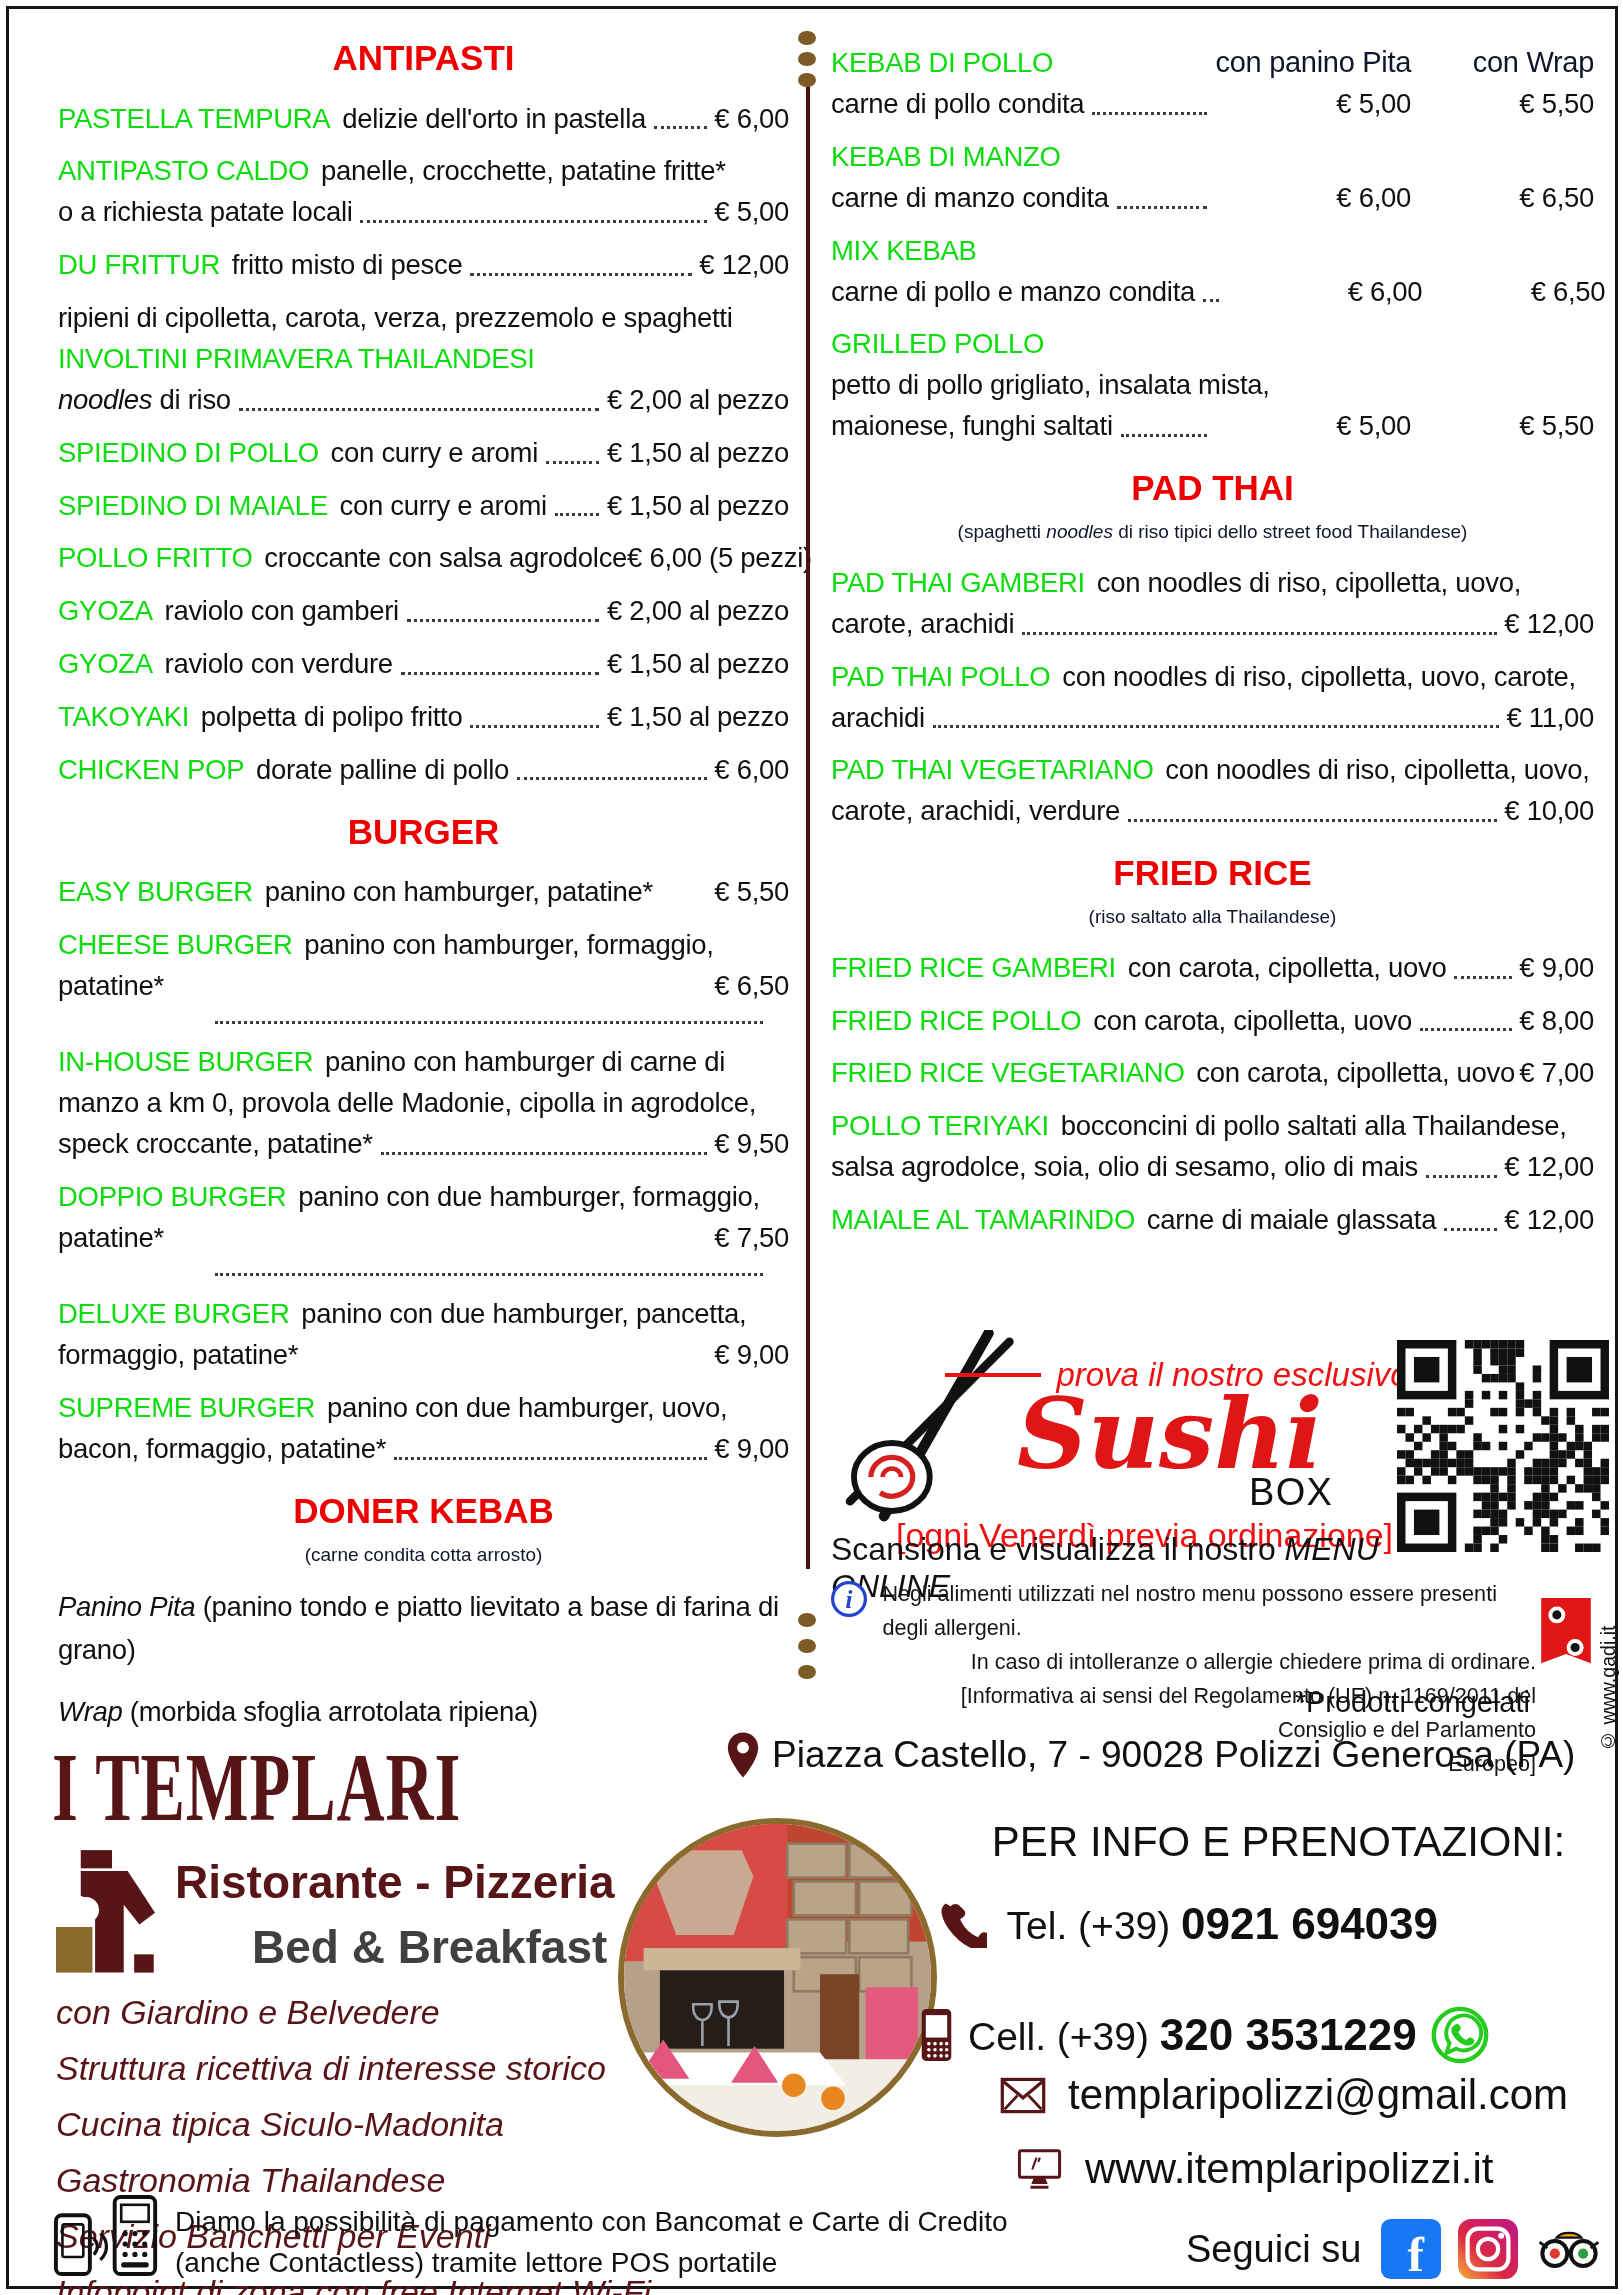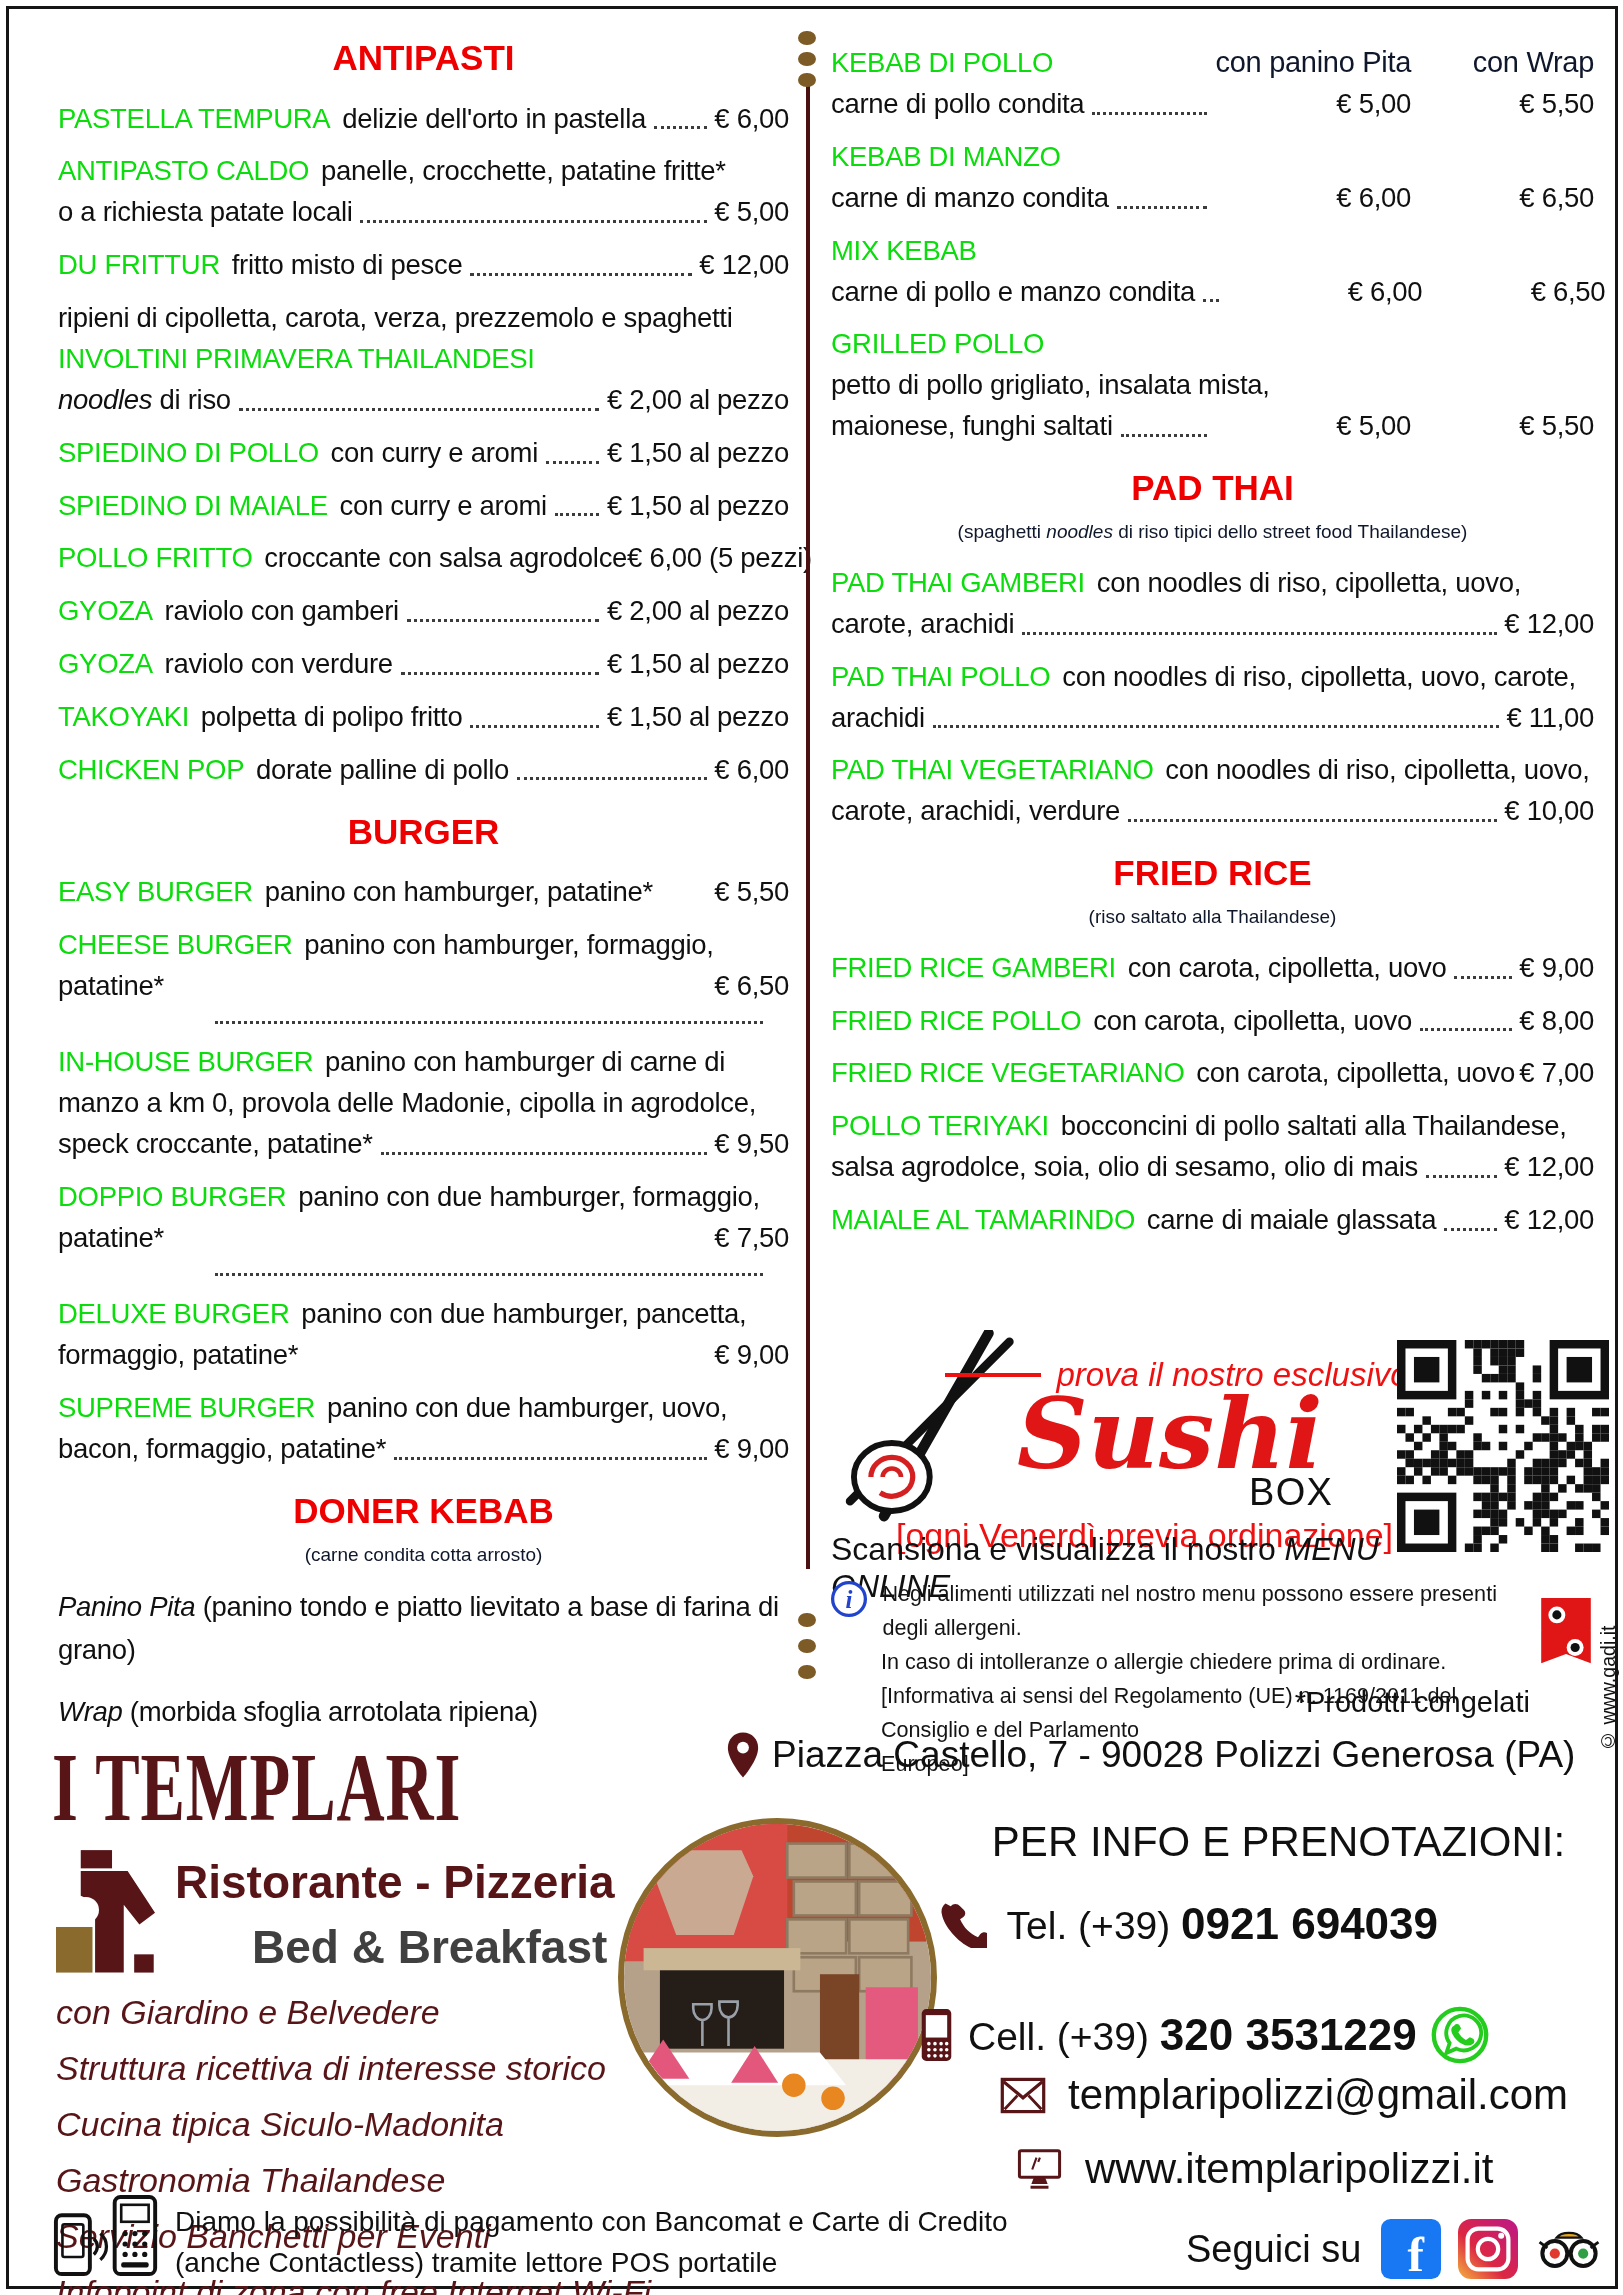--- a/index.html
+++ b/index.html
@@ -43,21 +43,21 @@
   .sushi-box-word{position:absolute;left:418px;top:141px;font-size:38px;color:#101010;letter-spacing:1.3px;}
   .sushi-note{position:absolute;left:52px;top:186px;width:523px;text-align:center;
               font-size:34px;color:#ee1111;}
   .scan-line{position:absolute;left:0px;top:201px;font-size:32px;color:#101010;width:562px;}
   .scan-line .em{font-style:italic;}
   .qr{position:absolute;right:0px;top:9.8px;}
 
   
   .allergen{position:absolute;left:830px;top:1577px;width:706px;font-size:21.6px;line-height:34px;color:#141414;}
   .allergen .r1{display:flex;align-items:flex-start;gap:14.4px;}
-  .allergen .ind{margin-left:51px;}
+  .allergen .ind{margin-left:51px;text-align:right;}
   .frozen{position:absolute;left:1242px;top:1686px;width:288px;text-align:right;font-size:29px;color:#101010;}
   .gadi{position:absolute;left:1537px;top:1594px;}
   .gadi-credit{position:absolute;left:1597px;top:1582px;height:170px;font-size:19.6px;color:#101010;
                writing-mode:vertical-rl;transform:rotate(180deg);}
 
   
   .brand-name{position:absolute;left:52px;top:1731px;font-family:"Liberation Serif",serif;
               font-weight:700;font-size:98px;color:#571518;white-space:nowrap;
               transform:scaleX(0.68);transform-origin:left top;letter-spacing:1.3px;}
   .knight{position:absolute;left:56px;top:1850px;}

